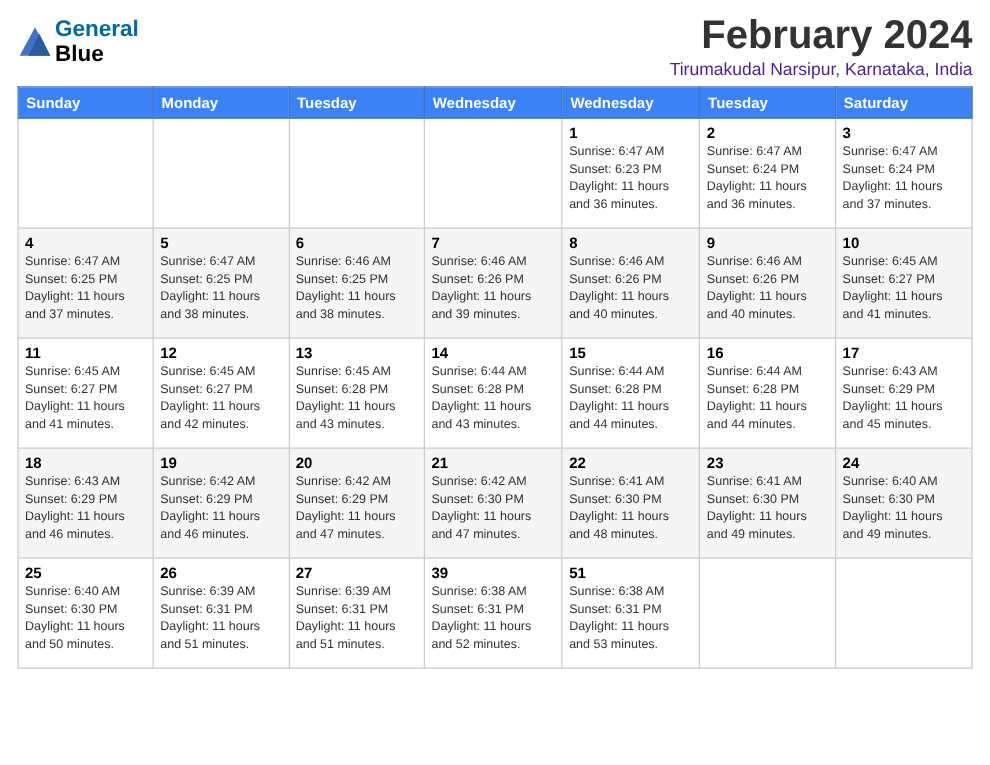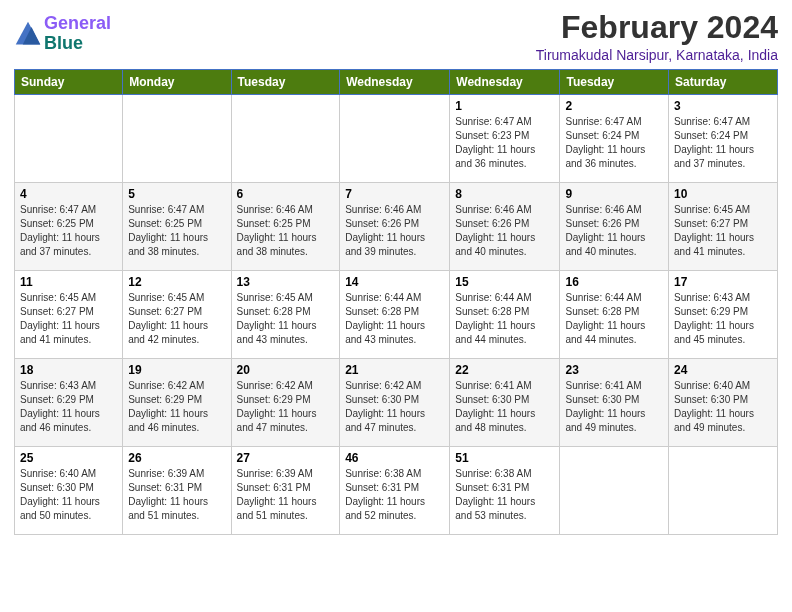--- a/index.html
+++ b/index.html
@@ -21,24 +21,24 @@
       margin-bottom: 6px;
     }
     .logo {
       display: flex;
       align-items: center;
       margin-top: 4px;
     }
     .logo-text {
       font-size: 18px;
       font-weight: bold;
-      color: #8b5cf6;
+      color: #0369a1;
       line-height: 1.1;
     }
-    .logo-blue { color: #0f766e; }
+    .logo-blue { color: #000000; }
     .logo-icon {
       width: 28px;
       height: 28px;
       margin-right: 2px;
     }
     .title-block {
       text-align: right;
     }
     .month-title {
       font-size: 32px;
@@ -51,21 +51,21 @@
       font-size: 14px;
       color: #4c1d95;
       margin-top: 2px;
     }
     table {
       width: 100%;
       border-collapse: collapse;
       font-size: 10.5px;
     }
     thead tr th {
-      background-color: #4d7c0f;
+      background-color: #3b82f6;
       color: #fff;
       text-align: left;
       padding: 5px 6px;
       font-size: 12px;
       font-weight: bold;
       border: 1px solid #4472C4;
     }
     tbody tr td {
       border: 1px solid #ccc;
       vertical-align: top;
@@ -244,21 +244,21 @@
           </td>
           <td>
             <span class="day-num">26</span>
             <div class="day-info">Sunrise: 6:39 AM<br>Sunset: 6:31 PM<br>Daylight: 11 hours and 51 minutes.</div>
           </td>
           <td>
             <span class="day-num">27</span>
             <div class="day-info">Sunrise: 6:39 AM<br>Sunset: 6:31 PM<br>Daylight: 11 hours and 51 minutes.</div>
           </td>
           <td>
-            <span class="day-num">46</span>
+            <span class="day-num">39</span>
             <div class="day-info">Sunrise: 6:38 AM<br>Sunset: 6:31 PM<br>Daylight: 11 hours and 52 minutes.</div>
           </td>
           <td>
             <span class="day-num">51</span>
             <div class="day-info">Sunrise: 6:38 AM<br>Sunset: 6:31 PM<br>Daylight: 11 hours and 53 minutes.</div>
           </td>
           <td class="empty-cell"></td>
           <td class="empty-cell"></td>
         </tr>
       </tbody>

